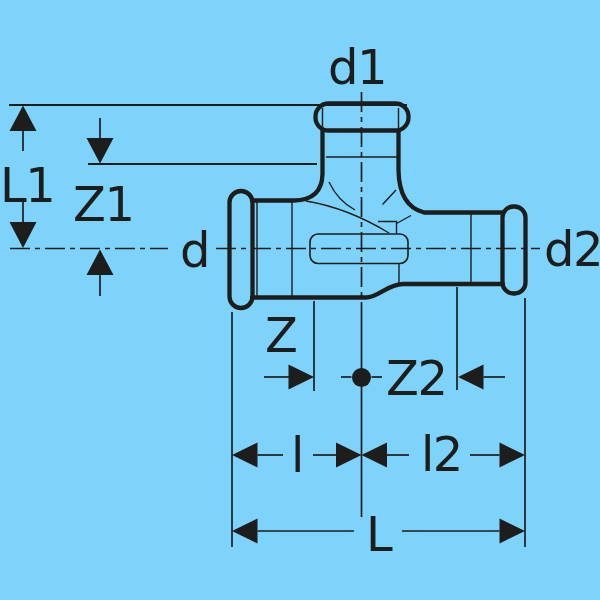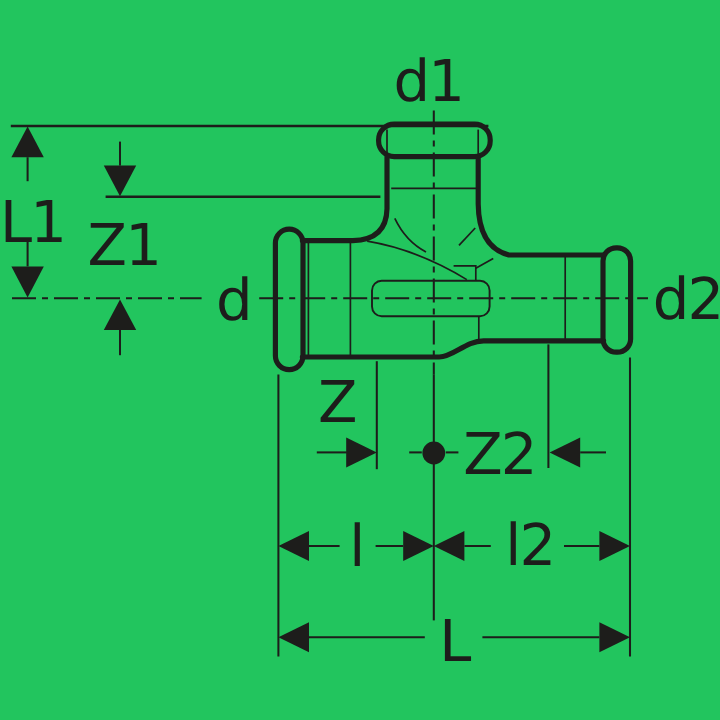--- a/index.html
+++ b/index.html
@@ -1,19 +1,19 @@
 <!DOCTYPE html>
 <html><head>
 <meta charset="utf-8">
 <style>
   html,body{margin:0;padding:0;background:#ffffff;}
   .canvas{
     position:relative;
     width:600px;height:600px;
-    background:#22c55e;
+    background:#7dd3fc;
     overflow:hidden;
   }
   svg{display:block;}
   .dim-label{
     font-family:"DejaVu Sans","Liberation Sans",sans-serif;
     font-size:48px;
     fill:#1d1d1b;
     letter-spacing:-1.5px;
   }
   .thick{stroke:#1d1d1b;stroke-width:4.3;fill:none;stroke-linejoin:round;stroke-linecap:round;}

